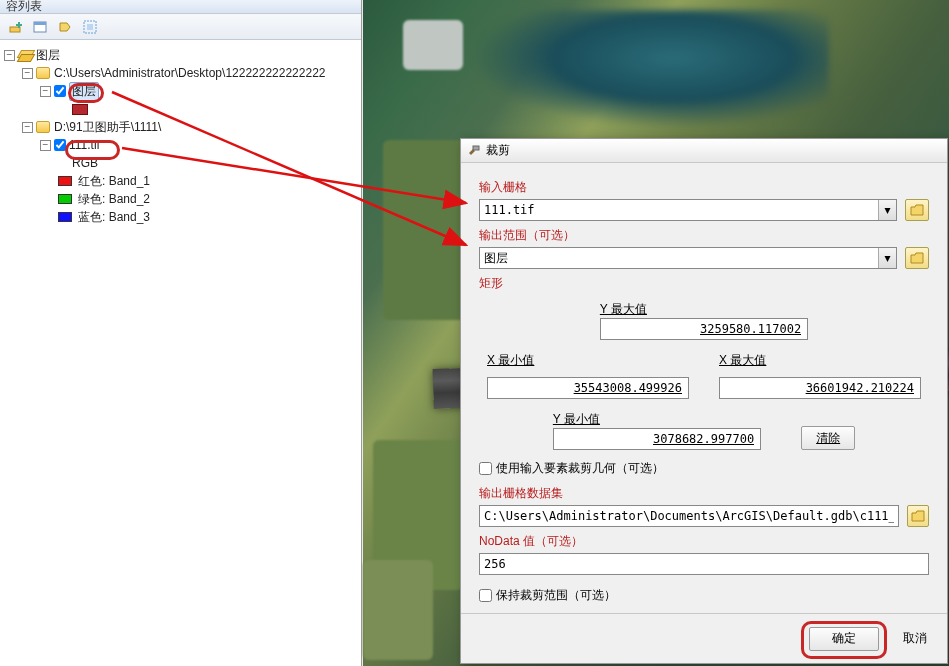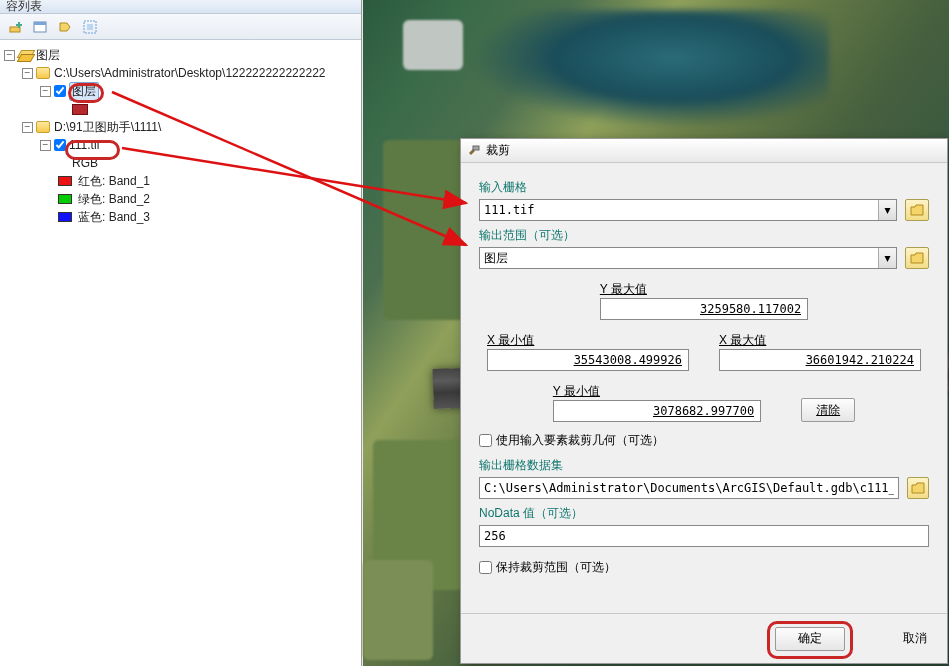--- a/index.html
+++ b/index.html
@@ -34,30 +34,30 @@
 .map::before { content:""; position:absolute; top:10px; right:120px; width:390px; height:120px; background: radial-gradient(ellipse 200px 70px at 60% 40%, #2a6b78 0%, #1a4d5a 60%, transparent 100%); filter: blur(3px); }
 .map::after { content:""; position:absolute; left:70px; top:360px; width:520px; height:40px; background: linear-gradient(180deg, #444 0%, #5a5a5a 30%, #3a3a3a 60%, #555 100%); transform: rotate(-2deg); box-shadow: 0 0 8px rgba(0,0,0,0.5); }
 .map-patch { position:absolute; border-radius: 6px; filter: blur(1px); }
 
 .arrow-layer { position:absolute; left:0; top:0; width:949px; height:666px; pointer-events:none; z-index:5; }
 
 .dialog { position:absolute; left:460px; top:138px; width:488px; height:526px; background:#f0f0f0; border:1px solid #9a9a9a; box-shadow: 3px 3px 10px rgba(0,0,0,0.35); z-index:4; display:flex; flex-direction:column; }
 .dlg-title { height:24px; background: linear-gradient(#fff,#e8e8e8); border-bottom:1px solid #c8c8c8; display:flex; align-items:center; padding:0 6px; }
 .hammer { width:14px; height:14px; margin-right:5px; display:inline-block; }
 .dlg-body { padding: 12px 18px 0 18px; overflow: auto; flex:1; }
-.dlg-body label.field { display:block; margin: 4px 0 3px 0; color:#0f766e; }
+.dlg-body label.field { display:block; margin: 4px 0 3px 0; color:#b91c1c; }
 .row-combo { display:flex; gap:8px; align-items:center; margin-bottom:6px; }
 .combo { flex:1; height:22px; border:1px solid #888; background:#fff; display:flex; align-items:center; padding:0 4px; position:relative; }
 .combo .arrow { position:absolute; right:0; top:0; width:18px; height:20px; border-left:1px solid #aaa; background:linear-gradient(#f5f5f5,#ddd); display:flex; align-items:center; justify-content:center; }
 .open-btn { width:24px; height:22px; border:1px solid #a8a050; background:linear-gradient(#fff4c8,#f3dd87); border-radius:2px; display:flex; align-items:center; justify-content:center; }
 
 .rect-box { margin:0 0 10px 0; }
 .rect-grid { display:grid; grid-template-columns: 1fr 1fr; column-gap: 30px; row-gap: 12px; padding: 6px 8px 0 8px; text-decoration: underline; }
 .rect-cell { display:flex; flex-direction:column; }
-.rect-cell span.t { margin-bottom:0; }
+.rect-cell span.t { margin-bottom:8px; }
 .rect-val { height:22px; border:1px solid #888; background:#fff; padding:0 6px; text-align:right; font-family: "SimSun", monospace; }
 .rect-center { grid-column: 1 / span 2; display:flex; justify-content:center; }
 .rect-center-inner { width: 48%; display:flex; flex-direction:column; }
 .clear-btn { height:24px; padding:0 14px; border:1px solid #9a9a9a; background:linear-gradient(#fdfdfd,#e6e6e6); border-radius:2px; }
 
 .chk-row { display:flex; align-items:center; gap:4px; margin:8px 0; }
 .chk { width:13px; height:13px; }
 .txtinput { width:100%; height:22px; border:1px solid #888; background:#fff; padding:0 4px; font-family: "SimSun", monospace; }
 
 .dlg-footer { height:50px; border-top:1px solid #c8c8c8; background:#f0f0f0; display:flex; align-items:center; justify-content:flex-end; padding:0 16px; gap:20px; position:relative; }
@@ -201,20 +201,21 @@
         <span>图层</span>
         <span class="arrow">▾</span>
       </div>
       <div class="open-btn">
         <svg width="14" height="12">
             <path d="M1 3 L5 3 L6 1 L13 1 L13 11 L1 11 Z" fill="#f3d56a" stroke="#b28a20"></path>
           </svg>
       </div>
     </div>
 
+    <label class="field">矩形</label>
 
     <div class="rect-box">
       <div class="rect-grid">
         <div class="rect-center">
           <div class="rect-center-inner">
             <span class="t">Y 最大值</span>
             <input class="rect-val" value="3259580.117002" style="">
           </div>
         </div>
         <div class="rect-cell">
@@ -257,15 +258,15 @@
       <input type="checkbox" class="chk" style="">
       <span>保持裁剪范围（可选）</span>
     </div>
   </div>
 
   <div class="dlg-footer">
     <div style="position:relative; display:inline-block;">
       <button class="dlg-btn">确定</button>
       <div class="highlight-ring" style="left:-8px; top:-6px; width:86px; height:38px;"></div>
     </div>
-    <button class="dlg-btn" style="border:none; background:transparent; padding:0 4px;margin-left:34px;">取消</button>
+    <button class="dlg-btn" style="border:none; background:transparent; padding:0 4px;">取消</button>
   </div>
 </div>
 
 </body></html>

